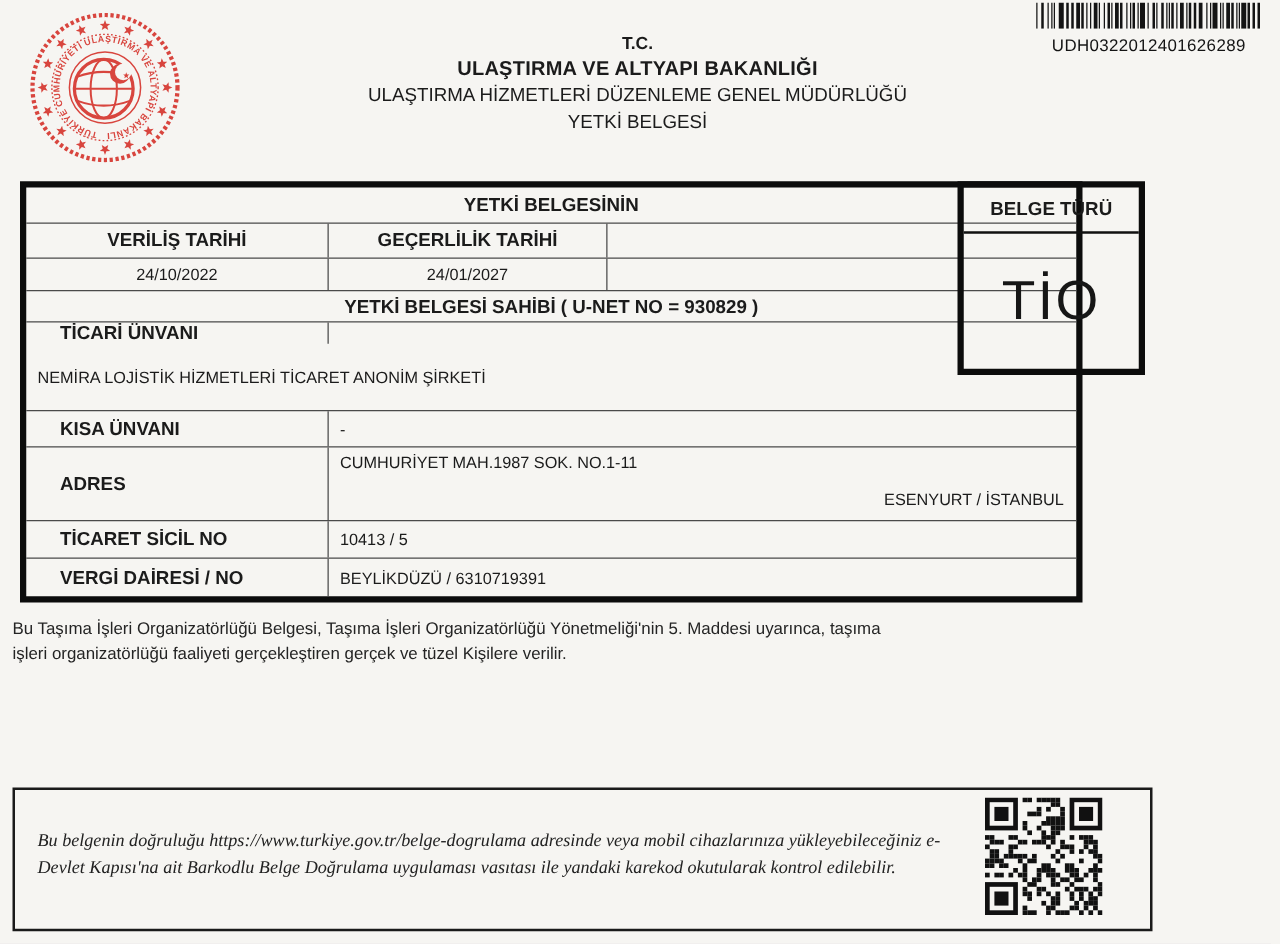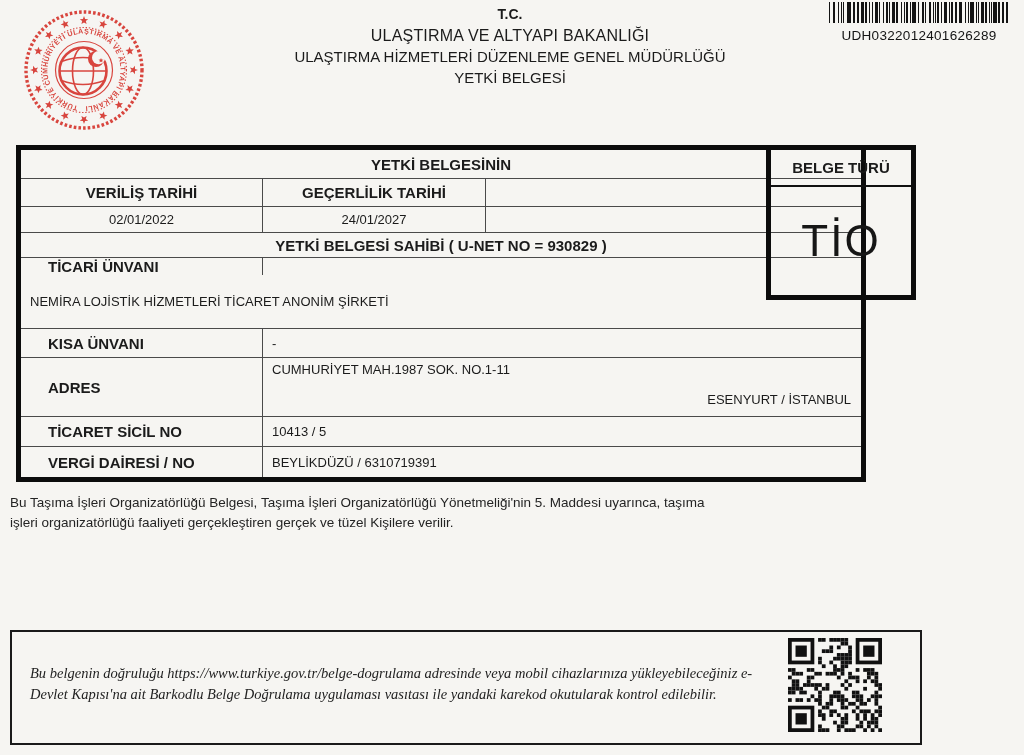--- a/index.html
+++ b/index.html
@@ -2,23 +2,23 @@
 <html lang="tr"><head>
 <meta charset="utf-8">
 <style>
   html,body{margin:0;padding:0;background:#e9e8e6;}
   .page{
     position:relative;width:1024px;height:755px;background:#f6f5f2;
     font-family:"Liberation Sans",sans-serif;color:#1b1b1b;overflow:hidden;
   }
   
   .seal{position:absolute;left:14px;top:6px;width:140px;height:128px;}
-  .header-titles{position:absolute;left:64px;top:4px;width:892px;text-align:center;line-height:21px;}
+  .header-titles{position:absolute;left:64px;top:24px;width:892px;text-align:center;line-height:21px;}
   .ht1{font-size:14px;font-weight:bold;}
-  .ht2{font-size:16px;font-weight:normal;letter-spacing:.2px;}
+  .ht2{font-size:16px;font-weight:bold;letter-spacing:.2px;}
   .ht3{font-size:15px;}
   .ht4{font-size:15px;}
   .barcode-wrap{position:absolute;left:826px;top:2px;width:186px;text-align:center;}
   .barcode-label{font-size:13.5px;margin-top:1px;letter-spacing:.3px;color:#141414;}
   
   .main-table{position:absolute;left:16px;top:145px;width:850px;border:5px solid #0c0c0c;box-sizing:border-box;}
   .tr{display:flex;border-bottom:1px solid #4a4a4a;align-items:stretch;}
   .tr:last-child{border-bottom:none;}
   .td{display:flex;align-items:center;box-sizing:border-box;}
   .bdr{border-right:1px solid #4a4a4a;}
@@ -204,21 +204,21 @@
 
   <div class="main-table">
     <div class="tr title-row">
       <div class="td th" style="flex:1">YETKİ BELGESİNİN</div>
     </div>
     <div class="tr cols-row">
       <div class="td th c1 bdr">VERİLİŞ TARİHİ</div>
       <div class="td th c2 bdr">GEÇERLİLİK TARİHİ</div>
     </div>
     <div class="tr vals-row">
-      <div class="td val center c1 bdr">02/01/2022</div>
+      <div class="td val center c1 bdr">24/10/2022</div>
       <div class="td val center c2 bdr">24/01/2027</div>
     </div>
     <div class="tr holder-row">
       <div class="td th" style="flex:1">YETKİ BELGESİ SAHİBİ ( U-NET NO = 930829 )</div>
     </div>
     <div class="tr row-ticari">
       <div class="td label-cell bdr">TİCARİ ÜNVANI</div>
       <div class="td value-cell">NEMİRA LOJİSTİK HİZMETLERİ TİCARET ANONİM ŞİRKETİ</div>
     </div>
     <div class="tr row-kisa">

